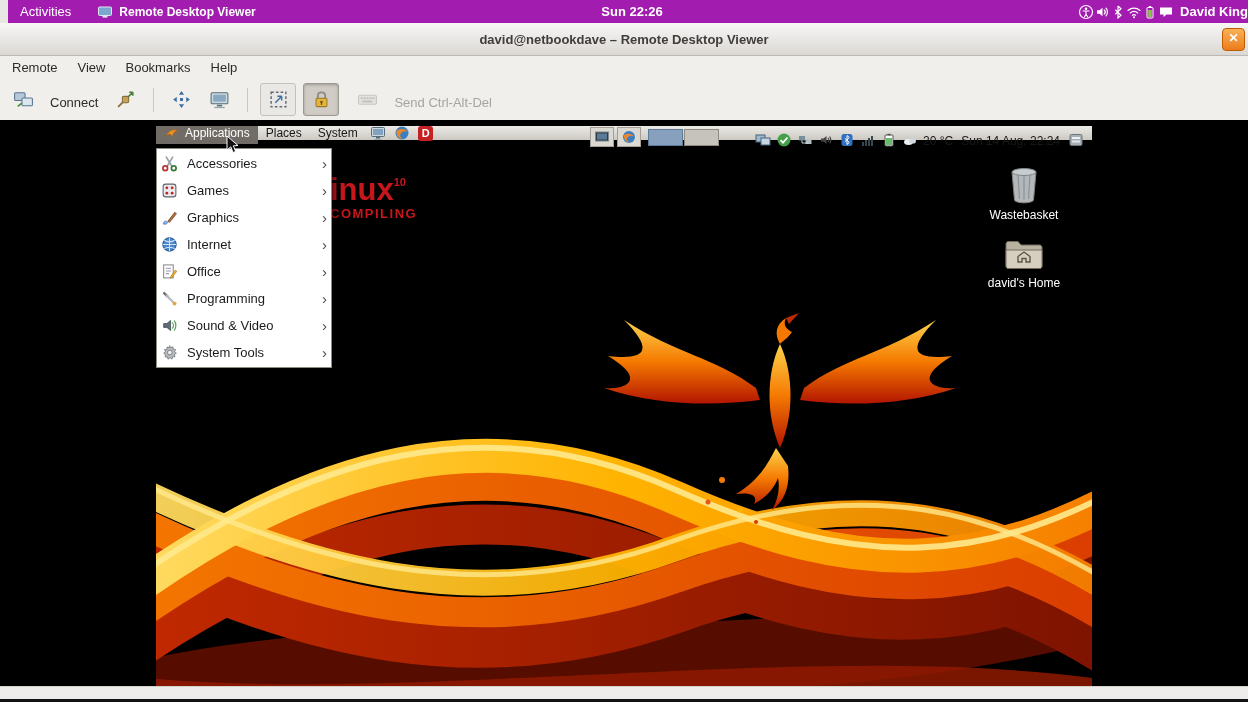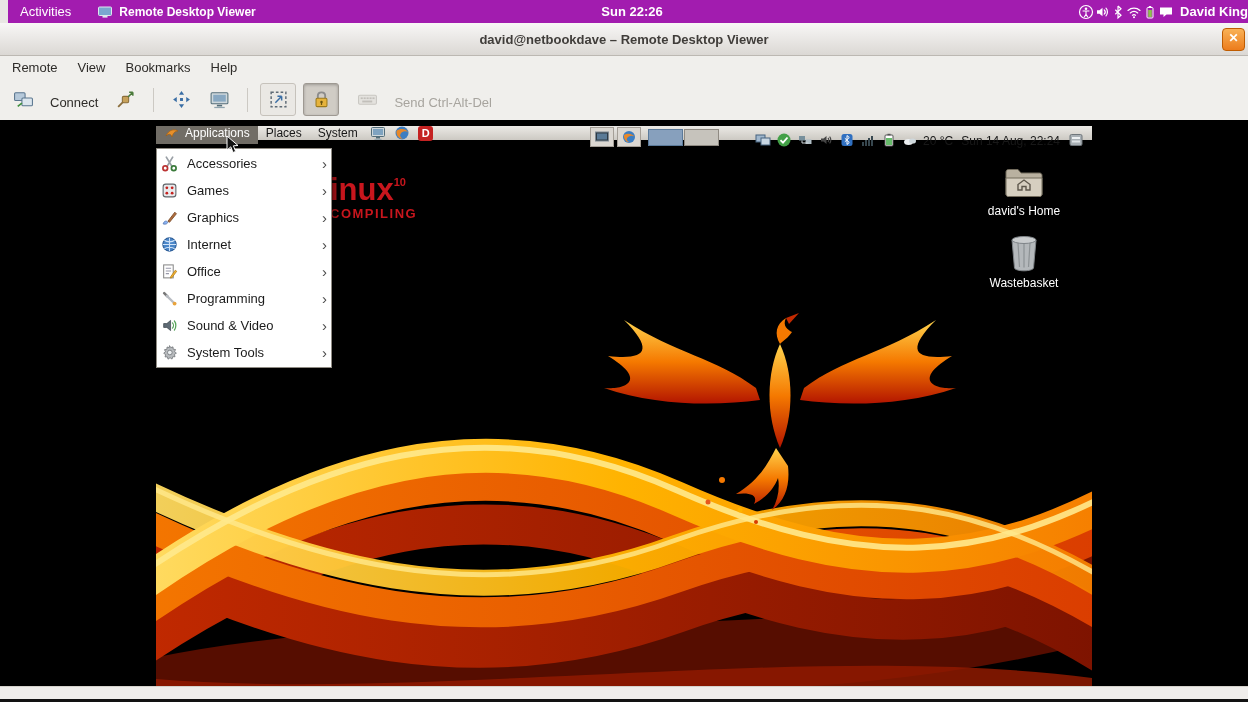--- a/index.html
+++ b/index.html
@@ -272,34 +272,34 @@
 
       <div class="brand">
         <div class="brand-main">
           <span>inux</span><span class="brand-sup">10</span>
         </div>
         <div class="brand-sub">COMPILING</div>
       </div>
 
       <div class="desk-icons">
         <div class="dicon">
+          <svg width="34" height="38" viewBox="0 0 34 38">
+            <path d="M5 6 L7.5 34 C7.7 35.5,12 36.8,17 36.8 C22 36.8,26.3 35.5,26.5 34 L29 6" fill="#b4b8bb" stroke="#7f8488"></path>
+            <path d="M11 9 L12.5 33 M17 9.5 V33.5 M23 9 L21.5 33" stroke="#8d9295" stroke-width="1.2" fill="none"></path>
+            <ellipse cx="17" cy="6" rx="12" ry="3.5" fill="#c9ccce" stroke="#7f8488"></ellipse>
+          </svg>
+          <span>Wastebasket</span>
+        </div>
+        <div class="dicon">
           <svg width="40" height="34" viewBox="0 0 40 34">
             <path d="M2 6 C2 4.5,3 3.5,4.5 3.5 H14 L17 7 H35.5 C37 7,38 8,38 9.5 V28 C38 29.5,37 30.5,35.5 30.5 H4.5 C3 30.5,2 29.5,2 28Z" fill="#b9b1a0" stroke="#736c5d"></path>
             <path d="M2 12 H38 V28 C38 29.5,37 30.5,35.5 30.5 H4.5 C3 30.5,2 29.5,2 28Z" fill="#d6cfc0" stroke="#736c5d"></path>
             <path d="M14 24 V18.5 L20 14 L26 18.5 V24 H22 V20.5 H18 V24Z" fill="none" stroke="#5d574b" stroke-width="1.4"></path>
           </svg>
           <span>david's Home</span>
-        </div>
-        <div class="dicon">
-          <svg width="34" height="38" viewBox="0 0 34 38">
-            <path d="M5 6 L7.5 34 C7.7 35.5,12 36.8,17 36.8 C22 36.8,26.3 35.5,26.5 34 L29 6" fill="#b4b8bb" stroke="#7f8488"></path>
-            <path d="M11 9 L12.5 33 M17 9.5 V33.5 M23 9 L21.5 33" stroke="#8d9295" stroke-width="1.2" fill="none"></path>
-            <ellipse cx="17" cy="6" rx="12" ry="3.5" fill="#c9ccce" stroke="#7f8488"></ellipse>
-          </svg>
-          <span>Wastebasket</span>
         </div>
       </div>
 
       <div class="rpanel">
         <span class="rmenu open">
           <svg class="picon" viewBox="0 0 16 16">
             <path d="M2 11 C5 4,11 4,14 6 C11 6,9 8,8 12 C7 9,5 8,2 11Z" fill="#e8902a" stroke="#9c5a10" stroke-width=".6"></path>
           </svg>
           <span>Applications</span>
         </span>

